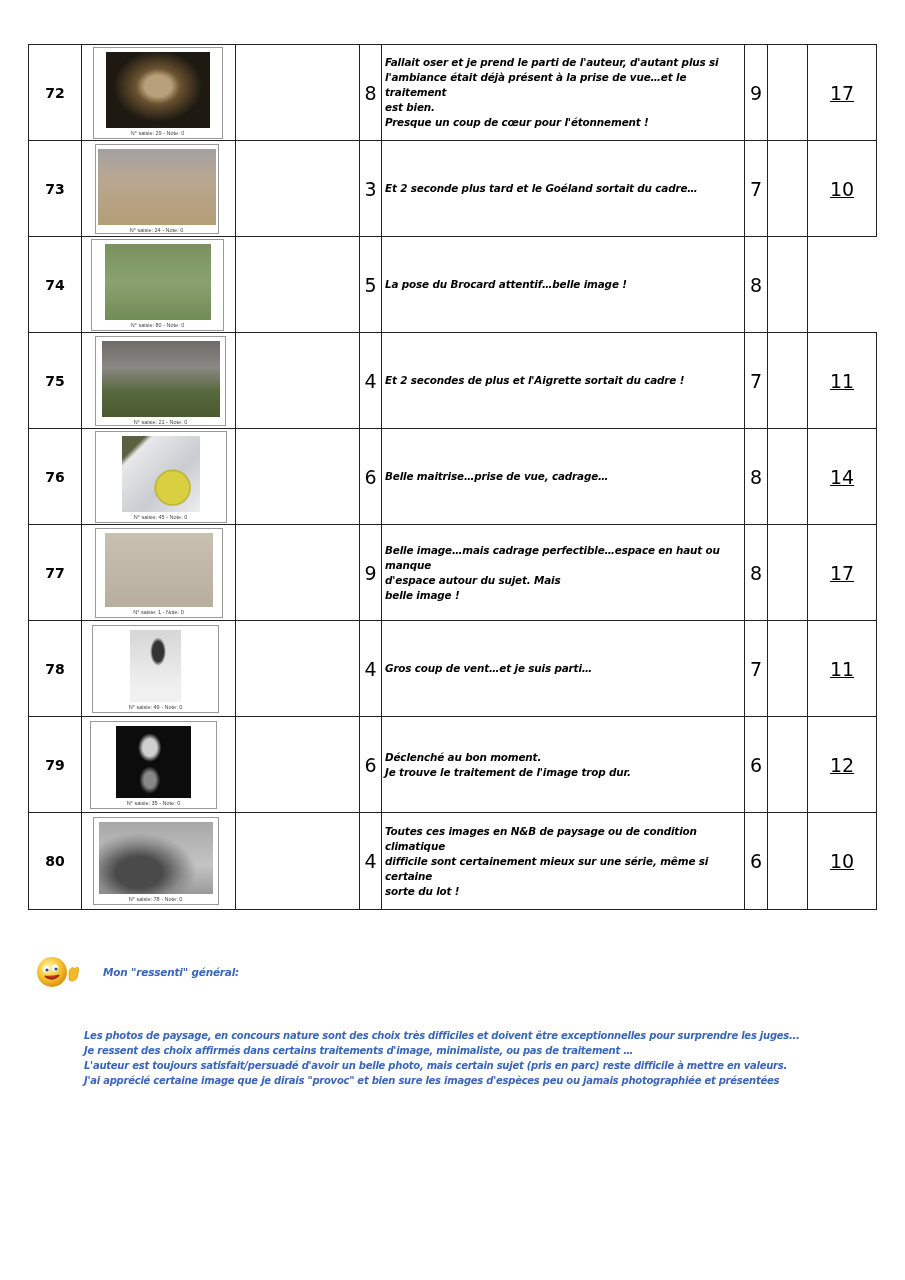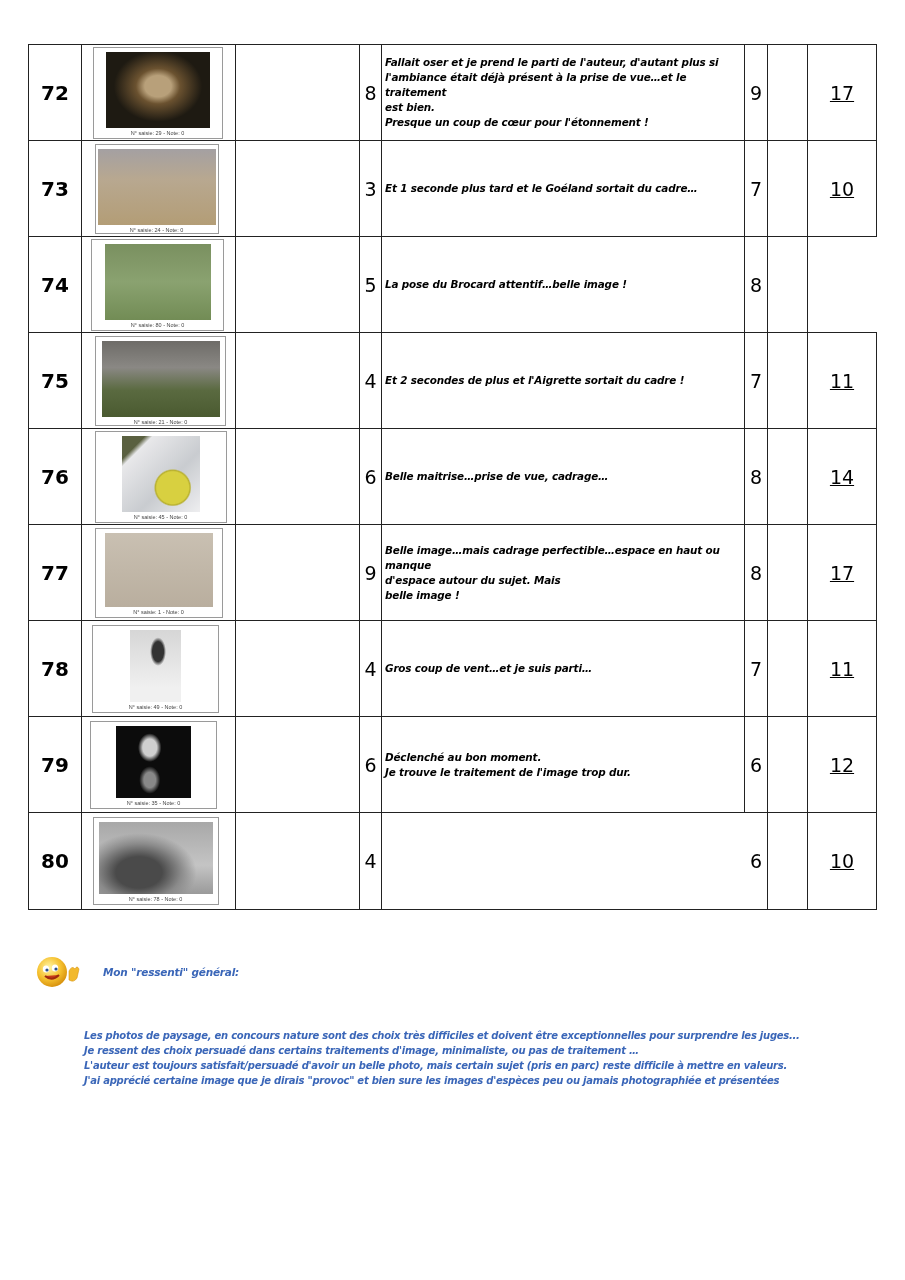--- a/index.html
+++ b/index.html
@@ -5,21 +5,21 @@
     html, body { margin: 0; padding: 0; background: #ffffff; }
     body { width: 905px; height: 1280px; position: relative; overflow: hidden;
            font-family: "Liberation Sans", sans-serif; color: #000; }
 
     .table { position: absolute; left: 28px; top: 44px; width: 848px;
              border-top: 1.5px solid #222; border-left: 1.5px solid #222; }
     .row { position: relative; height: 95px; border-bottom: 1.5px solid #222; }
     .row:last-child { height: 96px; }
     .cell { position: absolute; top: 0; bottom: 0; border-right: 1.5px solid #222; box-sizing: border-box;
             display: flex; align-items: center; }
-    .c-num   { left: 0;   width: 53px;  justify-content: center; font-weight: bold; font-size: 20px;
+    .c-num   { left: 0;   width: 53px;  justify-content: center; font-weight: bold; font-size: 14px;
                font-family: "DejaVu Sans", sans-serif; }
     .c-img   { left: 53px; width: 154px; justify-content: center; border-right: 1.5px solid #222; }
     .c-blank { left: 207px; width: 124px; }
     .c-s1    { left: 331px; width: 22px; justify-content: center; font-size: 19px;
                font-family: "DejaVu Sans", sans-serif; }
     .c-com   { left: 353px; width: 363px; padding: 0 4px 0 3px; font-style: italic; font-weight: bold;
                font-size: 10.4px; line-height: 15px; white-space: pre-line;
                font-family: "DejaVu Sans", sans-serif; letter-spacing: -0.15px; }
     .c-s2    { left: 716px; width: 23px; justify-content: center; font-size: 19px;
                font-family: "DejaVu Sans", sans-serif; }
@@ -65,21 +65,21 @@
     <div class="row">
     <div class="cell c-num">73</div>
     <div class="cell c-img">
       <div class="thumb" style="width:124px;height:90px;margin-left:-4px;">
         <div class="photo" style="width:118px;height:76px;background:linear-gradient(#a4a0a2 0%, #b8a890 40%, #b39d76 100%);"></div>
         <div class="caption">N° saisie: 24 - Note: 0</div>
       </div>
     </div>
     <div class="cell c-blank"></div>
     <div class="cell c-s1">3</div>
-    <div class="cell c-com">Et 1 seconde plus tard et le Goéland sortait du cadre…</div>
+    <div class="cell c-com">Et 2 seconde plus tard et le Goéland sortait du cadre…</div>
     <div class="cell c-s2">7</div>
     <div class="cell c-empty"></div>
     <div class="cell c-tot">10</div>
     </div>
     <div class="row">
     <div class="cell c-num">74</div>
     <div class="cell c-img">
       <div class="thumb" style="width:133px;height:92px;margin-left:-2px;">
         <div class="photo" style="width:106px;height:76px;background:linear-gradient(#7a9060 0%, #8aa270 50%, #728c55 100%);"></div>
         <div class="caption">N° saisie: 80 - Note: 0</div>
@@ -172,20 +172,23 @@
     <div class="row">
     <div class="cell c-num">80</div>
     <div class="cell c-img">
       <div class="thumb" style="width:126px;height:88px;margin-left:-6px;">
         <div class="photo" style="width:114px;height:72px;background:radial-gradient(ellipse at 35% 70%, #4a4a4a 0 22%, #8a8a8a 40%, transparent 55%), linear-gradient(#a8a8a8, #c4c4c4 60%, #9a9a9a);"></div>
         <div class="caption">N° saisie: 78 - Note: 0</div>
       </div>
     </div>
     <div class="cell c-blank"></div>
     <div class="cell c-s1">4</div>
+    <div class="cell c-com">Toutes ces images en N&amp;B de paysage ou de condition climatique
+difficile sont certainement mieux sur une série, même si certaine
+sorte du lot !</div>
     <div class="cell c-s2">6</div>
     <div class="cell c-empty"></div>
     <div class="cell c-tot">10</div>
     </div>
   </div>
 
 <div class="summary-icon">
   <svg width="46" height="34" viewBox="0 0 46 34">
     <defs>
       <radialGradient id="sg" cx="40%" cy="35%" r="65%">
@@ -199,16 +202,16 @@
     <ellipse cx="20" cy="13" rx="3.2" ry="3.6" fill="#fff"></ellipse>
     <circle cx="12" cy="15" r="1.6" fill="#2b4f8a"></circle>
     <circle cx="21" cy="14" r="1.6" fill="#2b4f8a"></circle>
     <path d="M10 21 Q17 27 24 20" stroke="#a02a10" stroke-width="2" fill="#c73a1a"></path>
     <path d="M34 16 q3 -6 6 -2 q2 -4 4 0 l-2 9 q-3 5 -8 2 z" fill="#f2b92c" stroke="#d99410" stroke-width="0.6"></path>
   </svg>
 </div>
 <div class="summary-title">Mon "ressenti" général:</div>
 <div class="summary-text" id="summary-text">
     <div>Les photos de paysage, en concours nature sont des choix très difficiles et doivent être exceptionnelles pour surprendre les juges...</div>
-    <div>Je ressent des choix persuadé dans certains traitements d'image, minimaliste, ou pas de traitement …</div>
+    <div>Je ressent des choix affirmés dans certains traitements d'image, minimaliste, ou pas de traitement …</div>
     <div>L'auteur est toujours satisfait/persuadé d'avoir un belle photo, mais certain sujet (pris en parc) reste difficile à mettre en valeurs.</div>
     <div>J'ai apprécié certaine image que je dirais "provoc" et bien sure les images d'espèces peu ou jamais photographiée et présentées</div>
   </div>
 
 </body></html>

